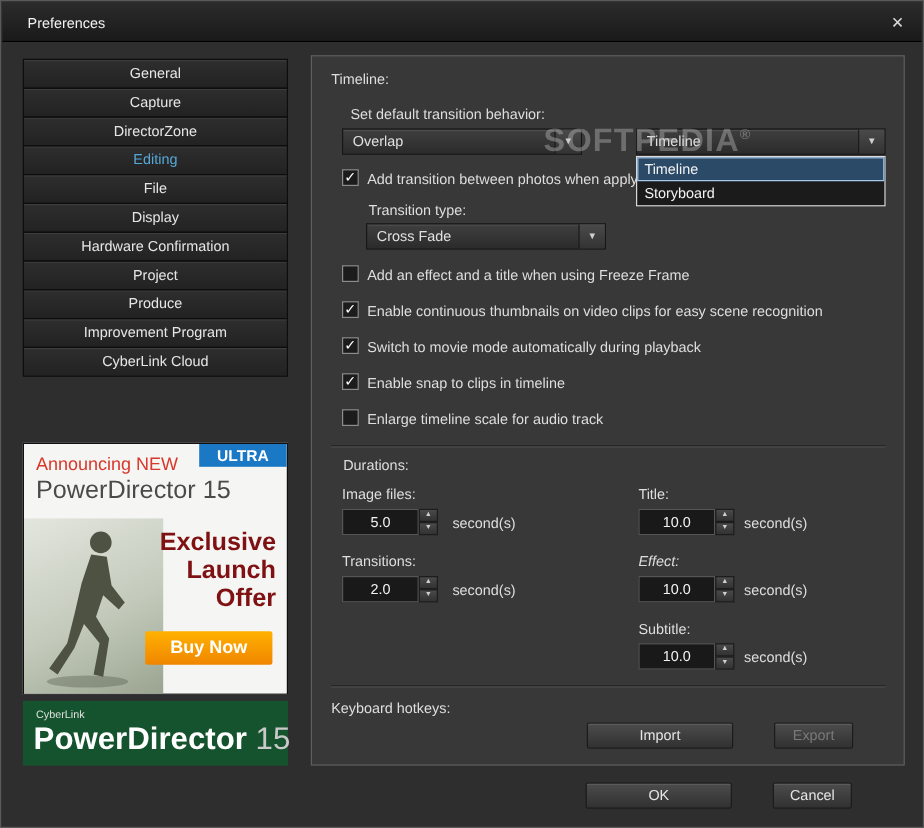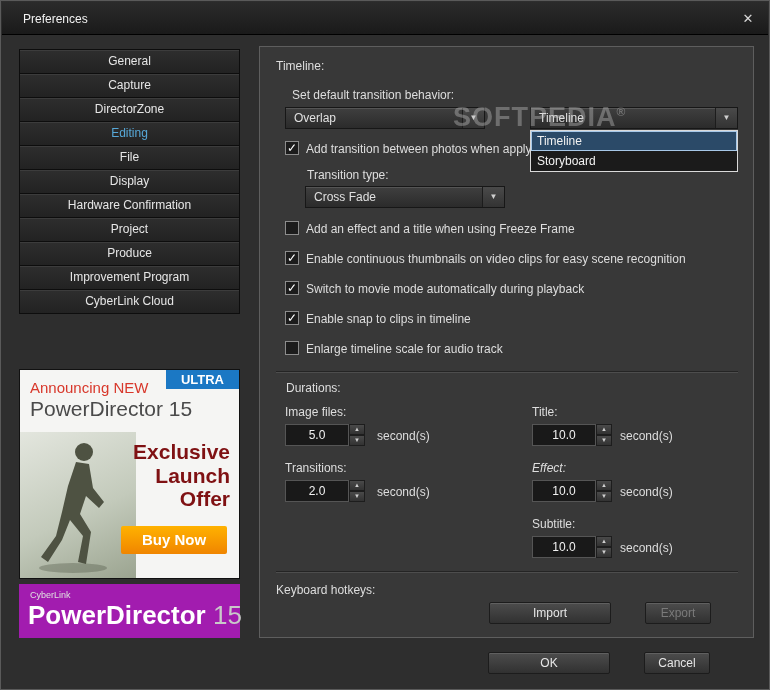--- a/index.html
+++ b/index.html
@@ -31,21 +31,21 @@
   .ad-product{position:absolute;left:10px;top:27px;color:#4a4a4a;font-size:21px;letter-spacing:0;}
   .ad-offer{position:absolute;right:9px;top:70px;text-align:right;color:#7f1113;
     font-size:21px;font-weight:bold;line-height:1.12;}
   .ad-buy{position:absolute;right:12px;bottom:24px;width:106px;height:28px;
     background:linear-gradient(#ffb200,#f08500);color:#fff;font-weight:bold;
     font-size:15px;text-align:center;line-height:28px;border-radius:2px;cursor:pointer;}
   .ad-photo{position:absolute;left:0;top:62px;width:116px;height:148px;
     background:linear-gradient(155deg,#e3e6de 0%,#c3cabb 55%,#9aa38f 100%);}
   .ad-photo svg{position:absolute;left:8px;top:4px;}
   
-  .brandbox{position:absolute;left:18px;top:583px;width:221px;height:54px;background:#a21caf;}
+  .brandbox{position:absolute;left:18px;top:583px;width:221px;height:54px;background:#14532d;}
   .brand-small{position:absolute;left:11px;top:6px;font-size:9px;color:#e0e0e0;}
   .brand-main{position:absolute;left:9px;top:16px;font-size:26px;color:#fff;font-weight:bold;}
   .brand-ver{color:#c9c9c9;font-weight:normal;}
   
   .panel{position:absolute;left:258px;top:45px;width:495px;height:592px;
     background:#383838;border:1px solid #5e5e5e;}
   .lbl{position:absolute;white-space:nowrap;color:#dedede;}
   .watermark{position:absolute;left:452px;top:101px;z-index:2;font-size:27px;
     font-weight:bold;letter-spacing:1px;color:rgba(200,200,200,0.38);pointer-events:none;}
   .watermark sup{font-size:12px;}

